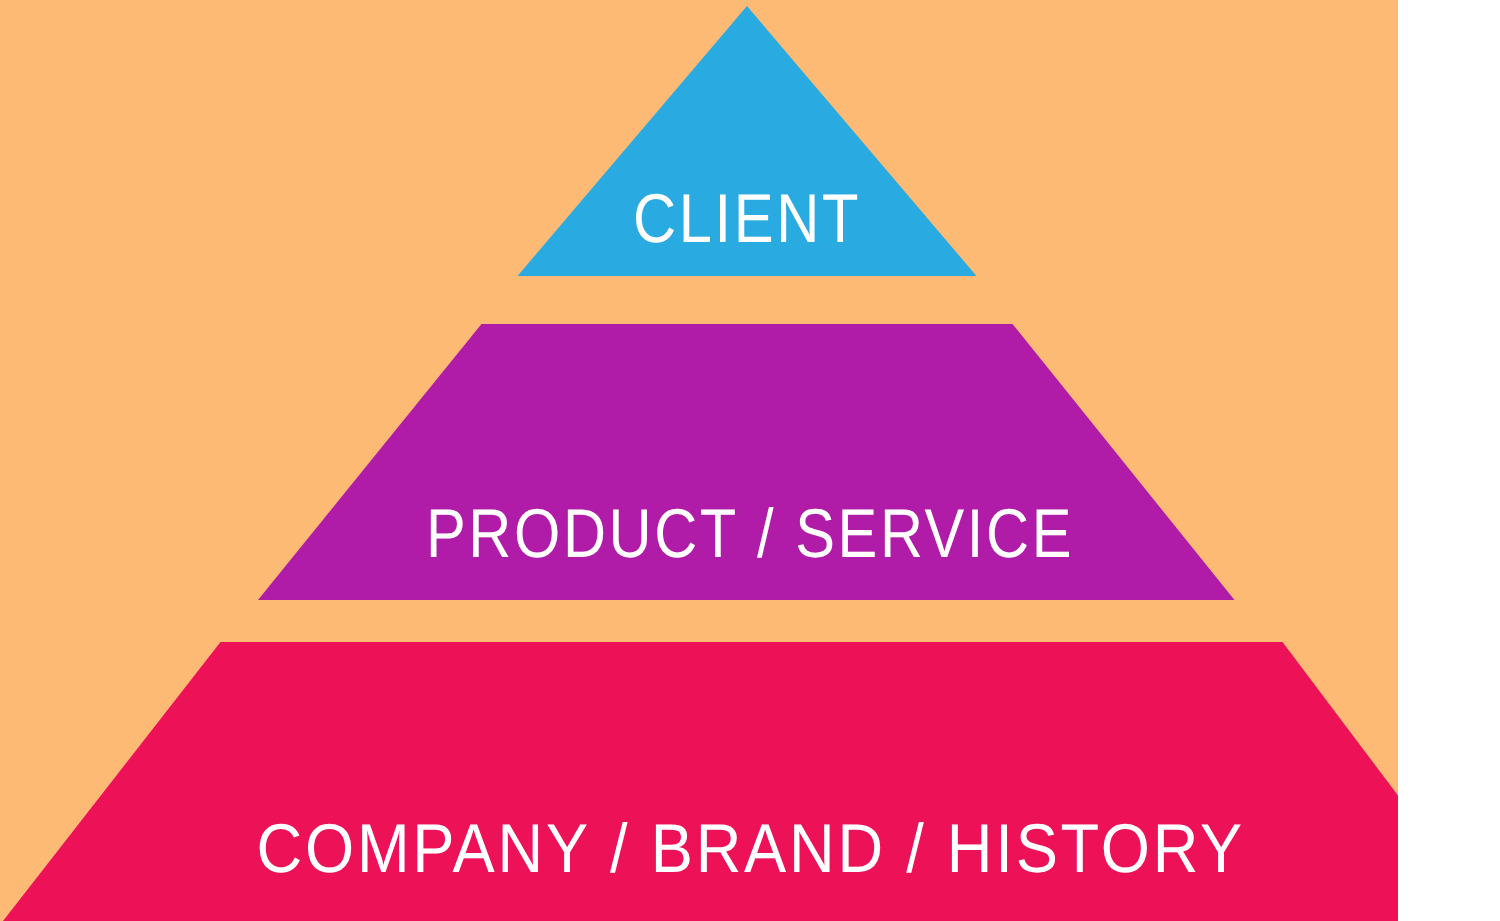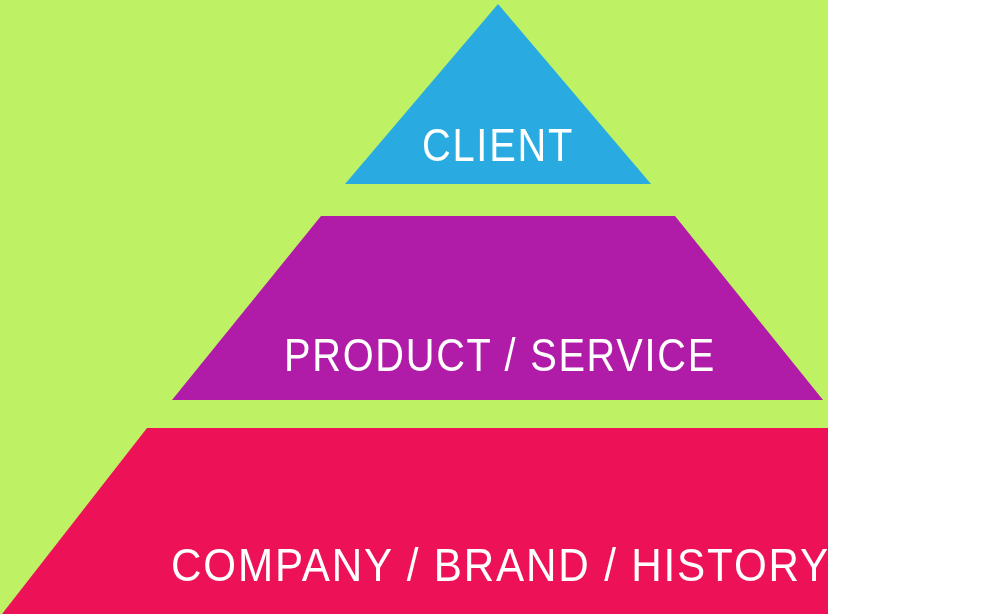--- a/index.html
+++ b/index.html
@@ -2,23 +2,23 @@
 <html><head>
 <meta charset="utf-8">
 <style>
   html, body {
     margin: 0;
     padding: 0;
     background: #ffffff;
   }
   .stage {
     position: relative;
-    width: 828px;
+    width: 932px;
     height: 614px;
-    background: #bef264;
+    background: #fdba74;
     overflow: hidden;
     font-family: "Liberation Sans", sans-serif;
   }
   .stage svg {
     display: block;
     width: 1000px;
     height: 614px;
   }
   .tier-label {
     font-family: "Liberation Sans", sans-serif;

